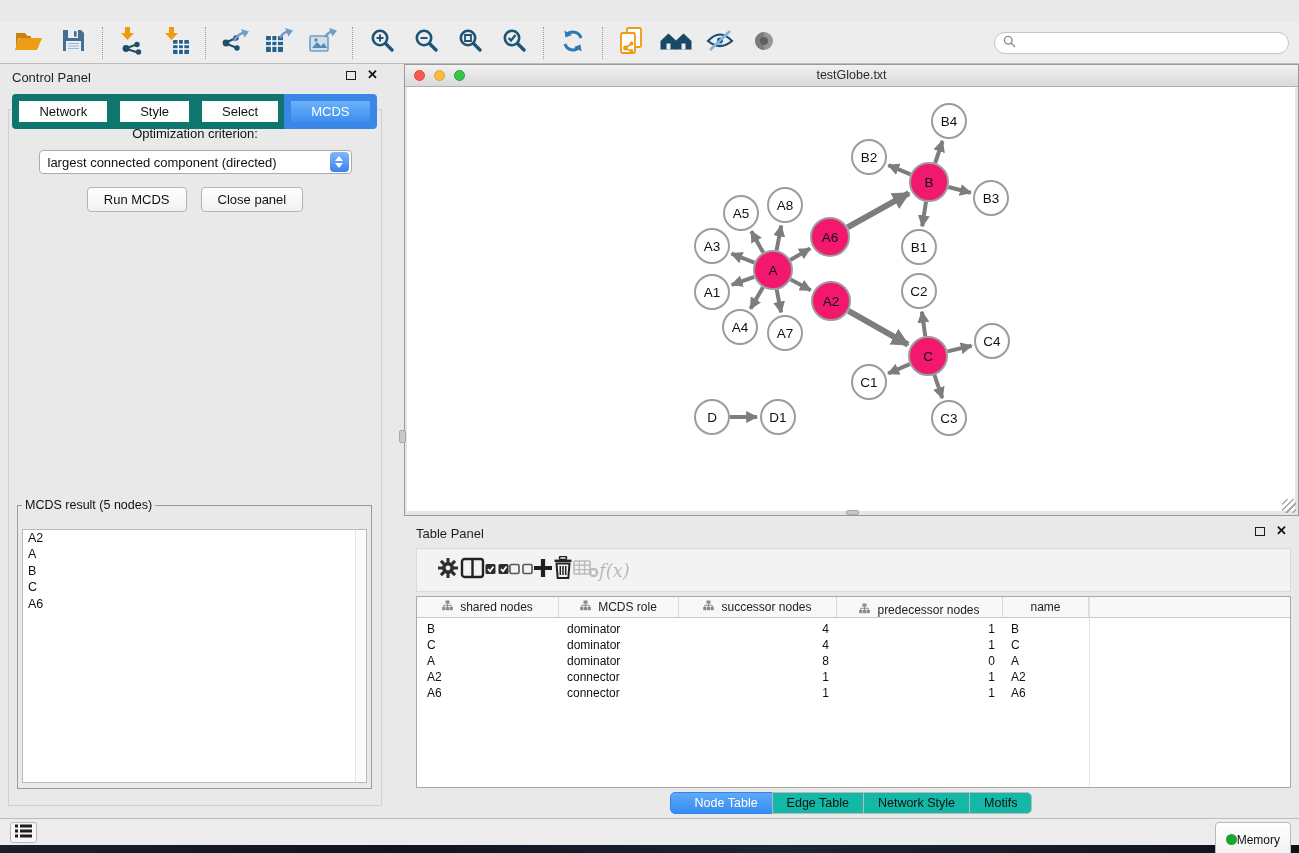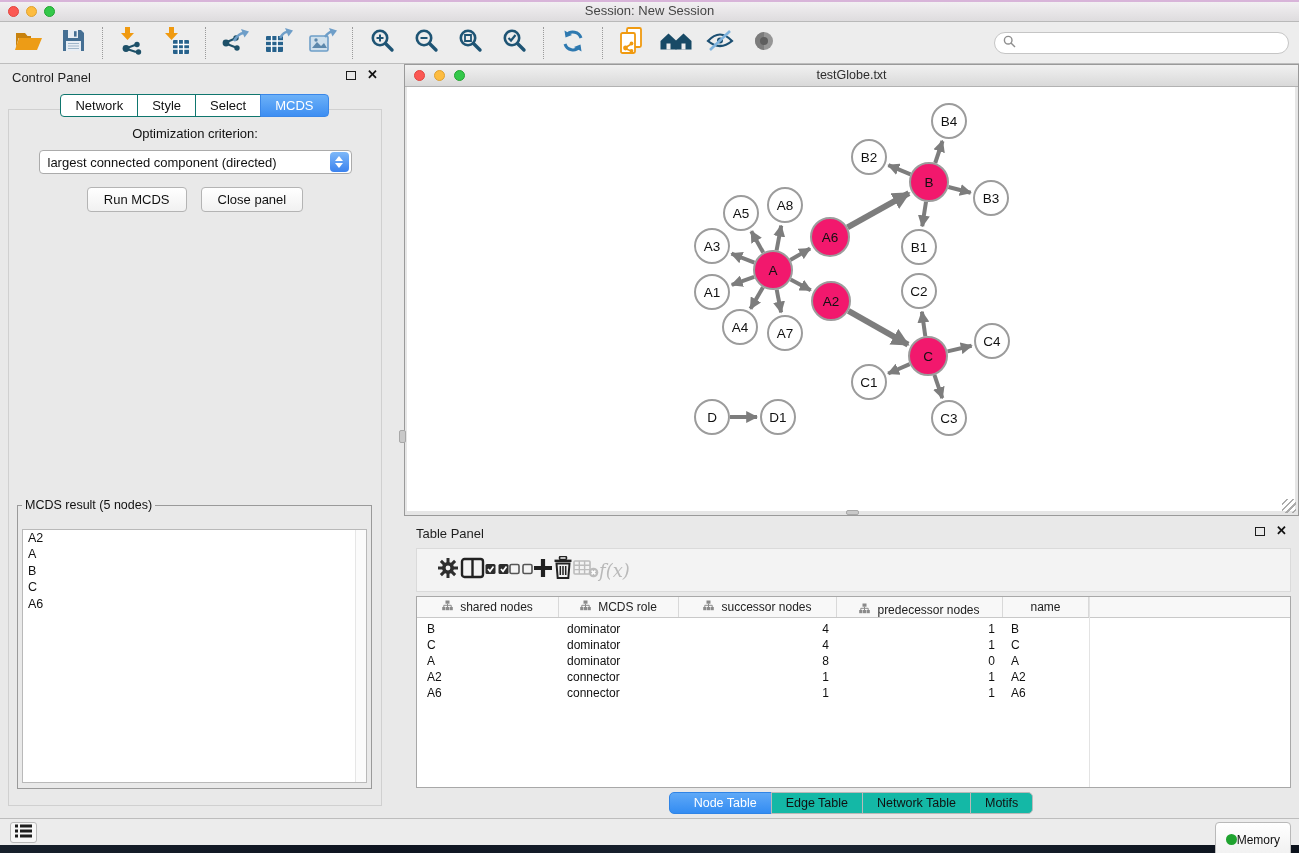--- a/index.html
+++ b/index.html
@@ -35,21 +35,21 @@
 
   
   .panel-head { position:relative; height:24px; font-size:13px; color:#1f1f1f; padding:6px 0 0 12px; }
   .wicons { position:absolute; right:12px; top:6px; display:flex; gap:11px; align-items:center; }
   .float-ic { width:10px; height:9px; border:1.6px solid #1c1c1c; display:inline-block; }
   .close-ic { font-size:13px; font-weight:bold; color:#111; line-height:10px; }
 
   
   .cpanel { position:absolute; left:0; top:64px; width:390px; bottom:27px; }
   .ctabs { display:flex; justify-content:center; margin-top:6px; position:relative; z-index:2; }
-  .ctab { background:#fff; border:1px solid #0f766e; padding:3px 14px; font-size:13px; color:#111; margin-left:-1px; }
+  .ctab { background:#fff; border:7px solid #0f766e; padding:3px 20px; font-size:13px; color:#111; margin-left:-1px; }
   .ctab:first-child { border-radius:4px 0 0 4px; }
   .ctab:last-child { border-radius:0 4px 4px 0; }
   .ctab.active { background:linear-gradient(#6cb1f8,#3d8ef2); border-color:#3a87e8; color:#fff; }
   .cbody { position:absolute; left:8px; right:8px; top:45px; bottom:12px;
     background:#E9E9E9; border:1px solid #d0d0d0; }
   .opt-label { text-align:center; margin-top:16px; font-size:13px; color:#111; }
   .dropdown { margin:9px auto 0; width:313px; height:24px; background:#fff; border:1px solid #ababab;
     border-radius:4px; display:flex; align-items:center; }
   .dd-text { flex:1; padding-left:8px; font-size:13px; color:#111; white-space:nowrap; overflow:hidden; }
   .dd-step { width:19px; height:20px; margin-right:2px; background:linear-gradient(#7db8f9,#3b82ee);
@@ -113,29 +113,20 @@
   .membtn { position:absolute; right:8px; top:3px; height:35px; border:1px solid #b9b9b9;
     background:linear-gradient(#ffffff,#f0f0f0); border-radius:4px; display:flex; align-items:center;
     padding:0 10px; font-size:12px; color:#111; }
   .memdot { width:11px; height:11px; border-radius:50%; background:#1FA32F; }
 </style>
 </head>
 <body>
 
 <div class="app">
 
-  <div class="titlebar">
-    <div class="topline"></div>
-    <div class="lights">
-      <span class="light red"></span>
-      <span class="light yellow"></span>
-      <span class="light green"></span>
-    </div>
-    <div class="title-text">Session: New Session</div>
-  </div>
 
   <div class="toolbar">
     <div class="tgroup">
       <span class="tbtn">
           <span><svg width="30" height="24" viewBox="0 0 30 24">
               <path d="M2 4h9l2.5 3H17v2H4.5L2 19z" fill="#C8820E"></path>
               <path d="M5 9h23l-5 12H1z" fill="#ED9C16"></path>
             </svg></span>
         </span>
       <span class="tbtn">
@@ -597,21 +588,21 @@
             <div class="tcell c1" style="width: 120px;">connector</div>
             <div class="tcell c2" style="width: 158px;">1</div>
             <div class="tcell c3" style="width: 166px;">1</div>
             <div class="tcell c4" style="width: 86px;">A6</div>
           </div>
         </div>
     </div>
     <div class="tabsrow">
         <div class="seg active">Node Table</div>
         <div class="seg">Edge Table</div>
-        <div class="seg">Network Table</div>
+        <div class="seg">Network Style</div>
         <div class="seg">Motifs</div>
       </div>
   </div>
 
   <div class="statusbar">
     <span class="listbtn">
         <span><svg width="17" height="14" viewBox="0 0 17 14">
             <g fill="#1d1d1d">
               <rect x="0" y="0.5" width="3" height="3"></rect>
               <rect x="0" y="5.5" width="3" height="3"></rect>

